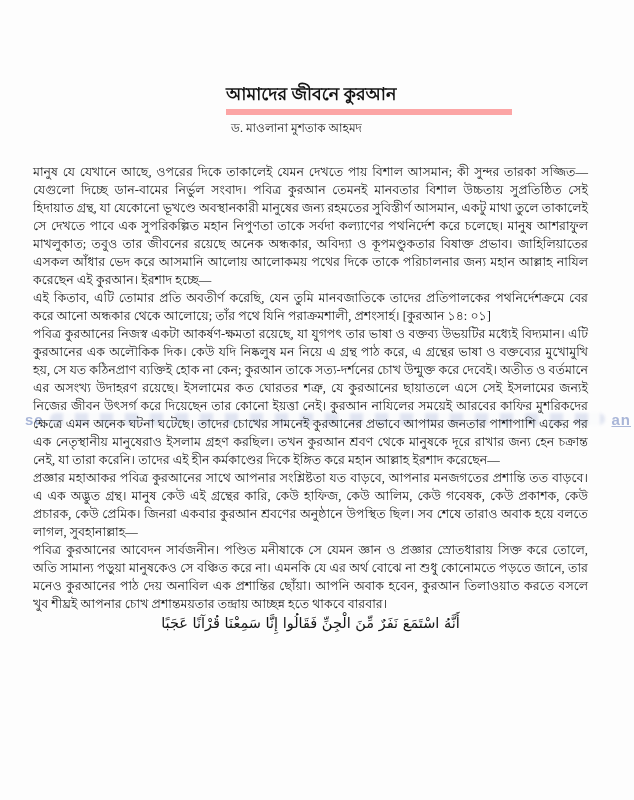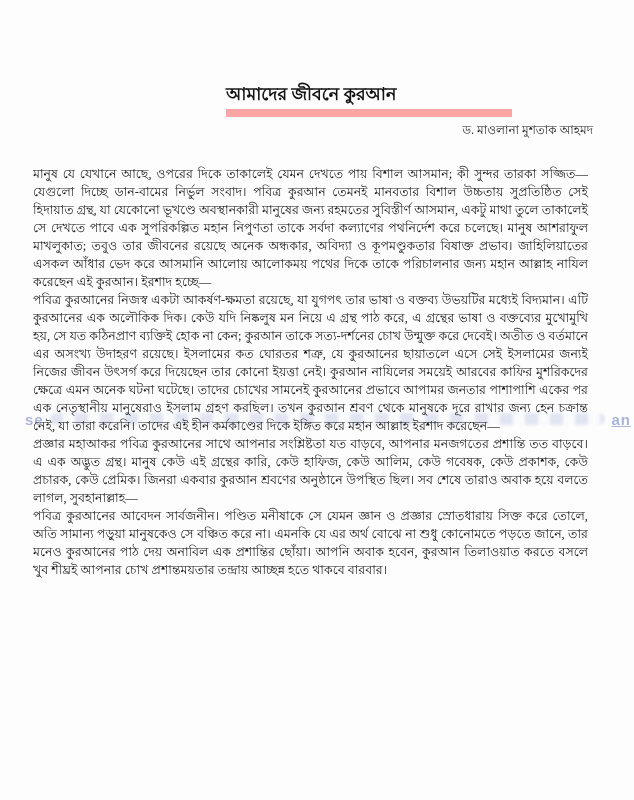--- a/index.html
+++ b/index.html
@@ -23,26 +23,26 @@
     margin-left: 226px;
     width: 286px;
   }
   .page-title {
     margin: 0;
     padding-bottom: 3px;
     font-size: 17.5px;
     line-height: 1.25;
     font-weight: bold;
     color: #141414;
-    border-bottom: 8px solid #fca5a5;
+    border-bottom: 6px solid #fca5a5;
     white-space: nowrap;
   }
   .author-row {
     margin: 4px 41px 0 0;
-    text-align: right;
+    text-align: center;
     font-size: 12px;
     color: #232323;
   }
   
   main {
     position: relative;
     z-index: 1;
     margin: 24px 46px 0 33px;
   }
   p.body {
@@ -117,25 +117,27 @@
       <h1 class="page-title">আমাদের জীবনে কুরআন</h1>
     </div>
     <div class="author-row">ড. মাওলানা মুশতাক আহমদ</div>
   </header>
 
   <main>
 
     <p class="body mb-p1">মানুষ যে যেখানে আছে, ওপরের দিকে তাকালেই যেমন দেখতে পায় বিশাল আসমান; কী সুন্দর তারকা সজ্জিত—যেগুলো দিচ্ছে ডান-বামের নির্ভুল সংবাদ। পবিত্র কুরআন তেমনই মানবতার বিশাল উচ্চতায় সুপ্রতিষ্ঠিত সেই হিদায়াত গ্রন্থ, যা যেকোনো ভূখণ্ডে অবস্থানকারী মানুষের জন্য রহমতের সুবিস্তীর্ণ আসমান, একটু মাথা তুলে তাকালেই সে দেখতে পাবে এক সুপরিকল্পিত মহান নিপুণতা তাকে সর্বদা কল্যাণের পথনির্দেশ করে চলেছে। মানুষ আশরাফুল মাখলুকাত; তবুও তার জীবনের রয়েছে অনেক অন্ধকার, অবিদ্যা ও কূপমণ্ডুকতার বিষাক্ত প্রভাব। জাহিলিয়াতের এসকল আঁধার ভেদ করে আসমানি আলোয় আলোকময় পথের দিকে তাকে পরিচালনার জন্য মহান আল্লাহ নাযিল করেছেন এই কুরআন। ইরশাদ হচ্ছে—</p>
 
 
+    <p class="body mb-t1"><span>এই কিতাব, এটি তোমার প্রতি অবতীর্ণ করেছি, যেন তুমি মানবজাতিকে তাদের প্রতিপালকের পথনির্দেশক্রমে বের করে আনো অন্ধকার থেকে আলোয়ে; তাঁর পথে যিনি পরাক্রমশালী, প্রশংসার্হ।</span> <span class="ref">[কুরআন ১৪: ০১]</span></p>
 
     <p class="body mb-p2">পবিত্র কুরআনের নিজস্ব একটা আকর্ষণ-ক্ষমতা রয়েছে, যা যুগপৎ তার ভাষা ও বক্তব্য উভয়টির মধ্যেই বিদ্যমান। এটি কুরআনের এক অলৌকিক দিক। কেউ যদি নিষ্কলুষ মন নিয়ে এ গ্রন্থ পাঠ করে, এ গ্রন্থের ভাষা ও বক্তব্যের মুখোমুখি হয়, সে যত কঠিনপ্রাণ ব্যক্তিই হোক না কেন; কুরআন তাকে সত্য-দর্শনের চোখ উন্মুক্ত করে দেবেই। অতীত ও বর্তমানে এর অসংখ্য উদাহরণ রয়েছে। ইসলামের কত ঘোরতর শত্রু, যে কুরআনের ছায়াতলে এসে সেই ইসলামের জন্যই নিজের জীবন উৎসর্গ করে দিয়েছেন তার কোনো ইয়ত্তা নেই। কুরআন নাযিলের সময়েই আরবের কাফির মুশরিকদের ক্ষেত্রে এমন অনেক ঘটনা ঘটেছে। তাদের চোখের সামনেই কুরআনের প্রভাবে আপামর জনতার পাশাপাশি একের পর এক নেতৃস্থানীয় মানুষেরাও ইসলাম গ্রহণ করছিল। তখন কুরআন শ্রবণ থেকে মানুষকে দূরে রাখার জন্য হেন চক্রান্ত নেই, যা তারা করেনি। তাদের এই হীন কর্মকাণ্ডের দিকে ইঙ্গিত করে মহান আল্লাহ ইরশাদ করেছেন—</p>
 
 
 
     <p class="body mb-p4">প্রজ্ঞার মহাআকর পবিত্র কুরআনের সাথে আপনার সংশ্লিষ্টতা যত বাড়বে, আপনার মনজগতের প্রশান্তি তত বাড়বে। এ এক অদ্ভুত গ্রন্থ। মানুষ কেউ এই গ্রন্থের কারি, কেউ হাফিজ, কেউ আলিম, কেউ গবেষক, কেউ প্রকাশক, কেউ প্রচারক, কেউ প্রেমিক। জিনরা একবার কুরআন শ্রবণের অনুষ্ঠানে উপস্থিত ছিল। সব শেষে তারাও অবাক হয়ে বলতে লাগল, সুবহানাল্লাহ—</p>
 
     <p class="body mb-p3">পবিত্র কুরআনের আবেদন সার্বজনীন। পণ্ডিত মনীষাকে সে যেমন জ্ঞান ও প্রজ্ঞার স্রোতধারায় সিক্ত করে তোলে, অতি সামান্য পড়ুয়া মানুষকেও সে বঞ্চিত করে না। এমনকি যে এর অর্থ বোঝে না শুধু কোনোমতে পড়তে জানে, তার মনেও কুরআনের পাঠ দেয় অনাবিল এক প্রশান্তির ছোঁয়া। আপনি অবাক হবেন, কুরআন তিলাওয়াত করতে বসলে খুব শীঘ্রই আপনার চোখ প্রশান্তময়তার তন্দ্রায় আচ্ছন্ন হতে থাকবে বারবার।</p>
 
+    <p class="arabic">أَنَّهُ اسْتَمَعَ نَفَرٌ مِّنَ الْجِنِّ فَقَالُوا إِنَّا سَمِعْنَا قُرْآنًا عَجَبًا</p>
 
   </main>
 
 </div>
 
 </body></html>

